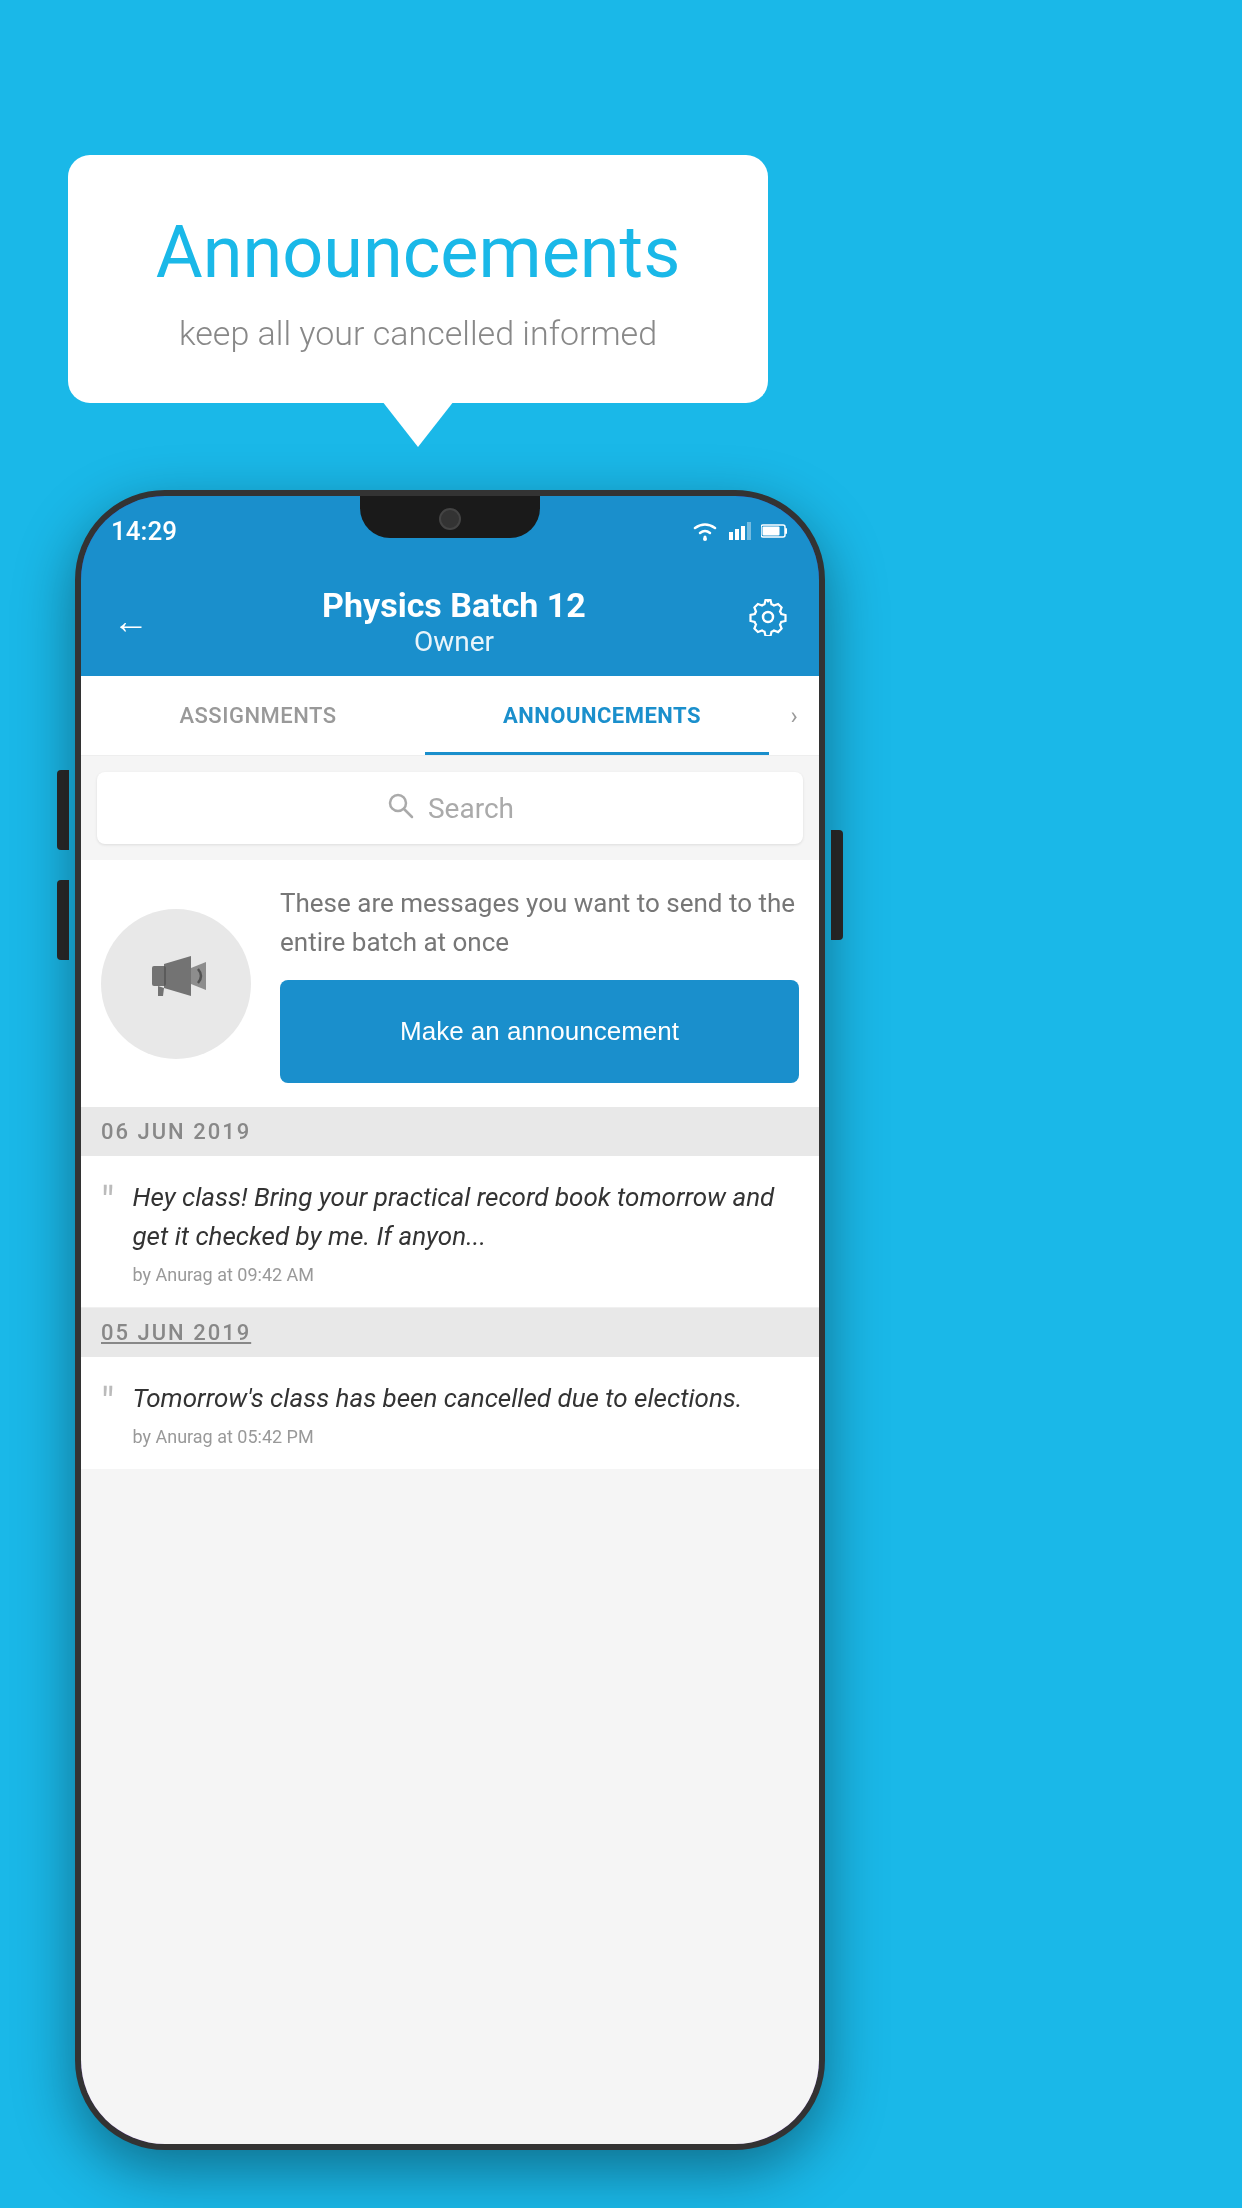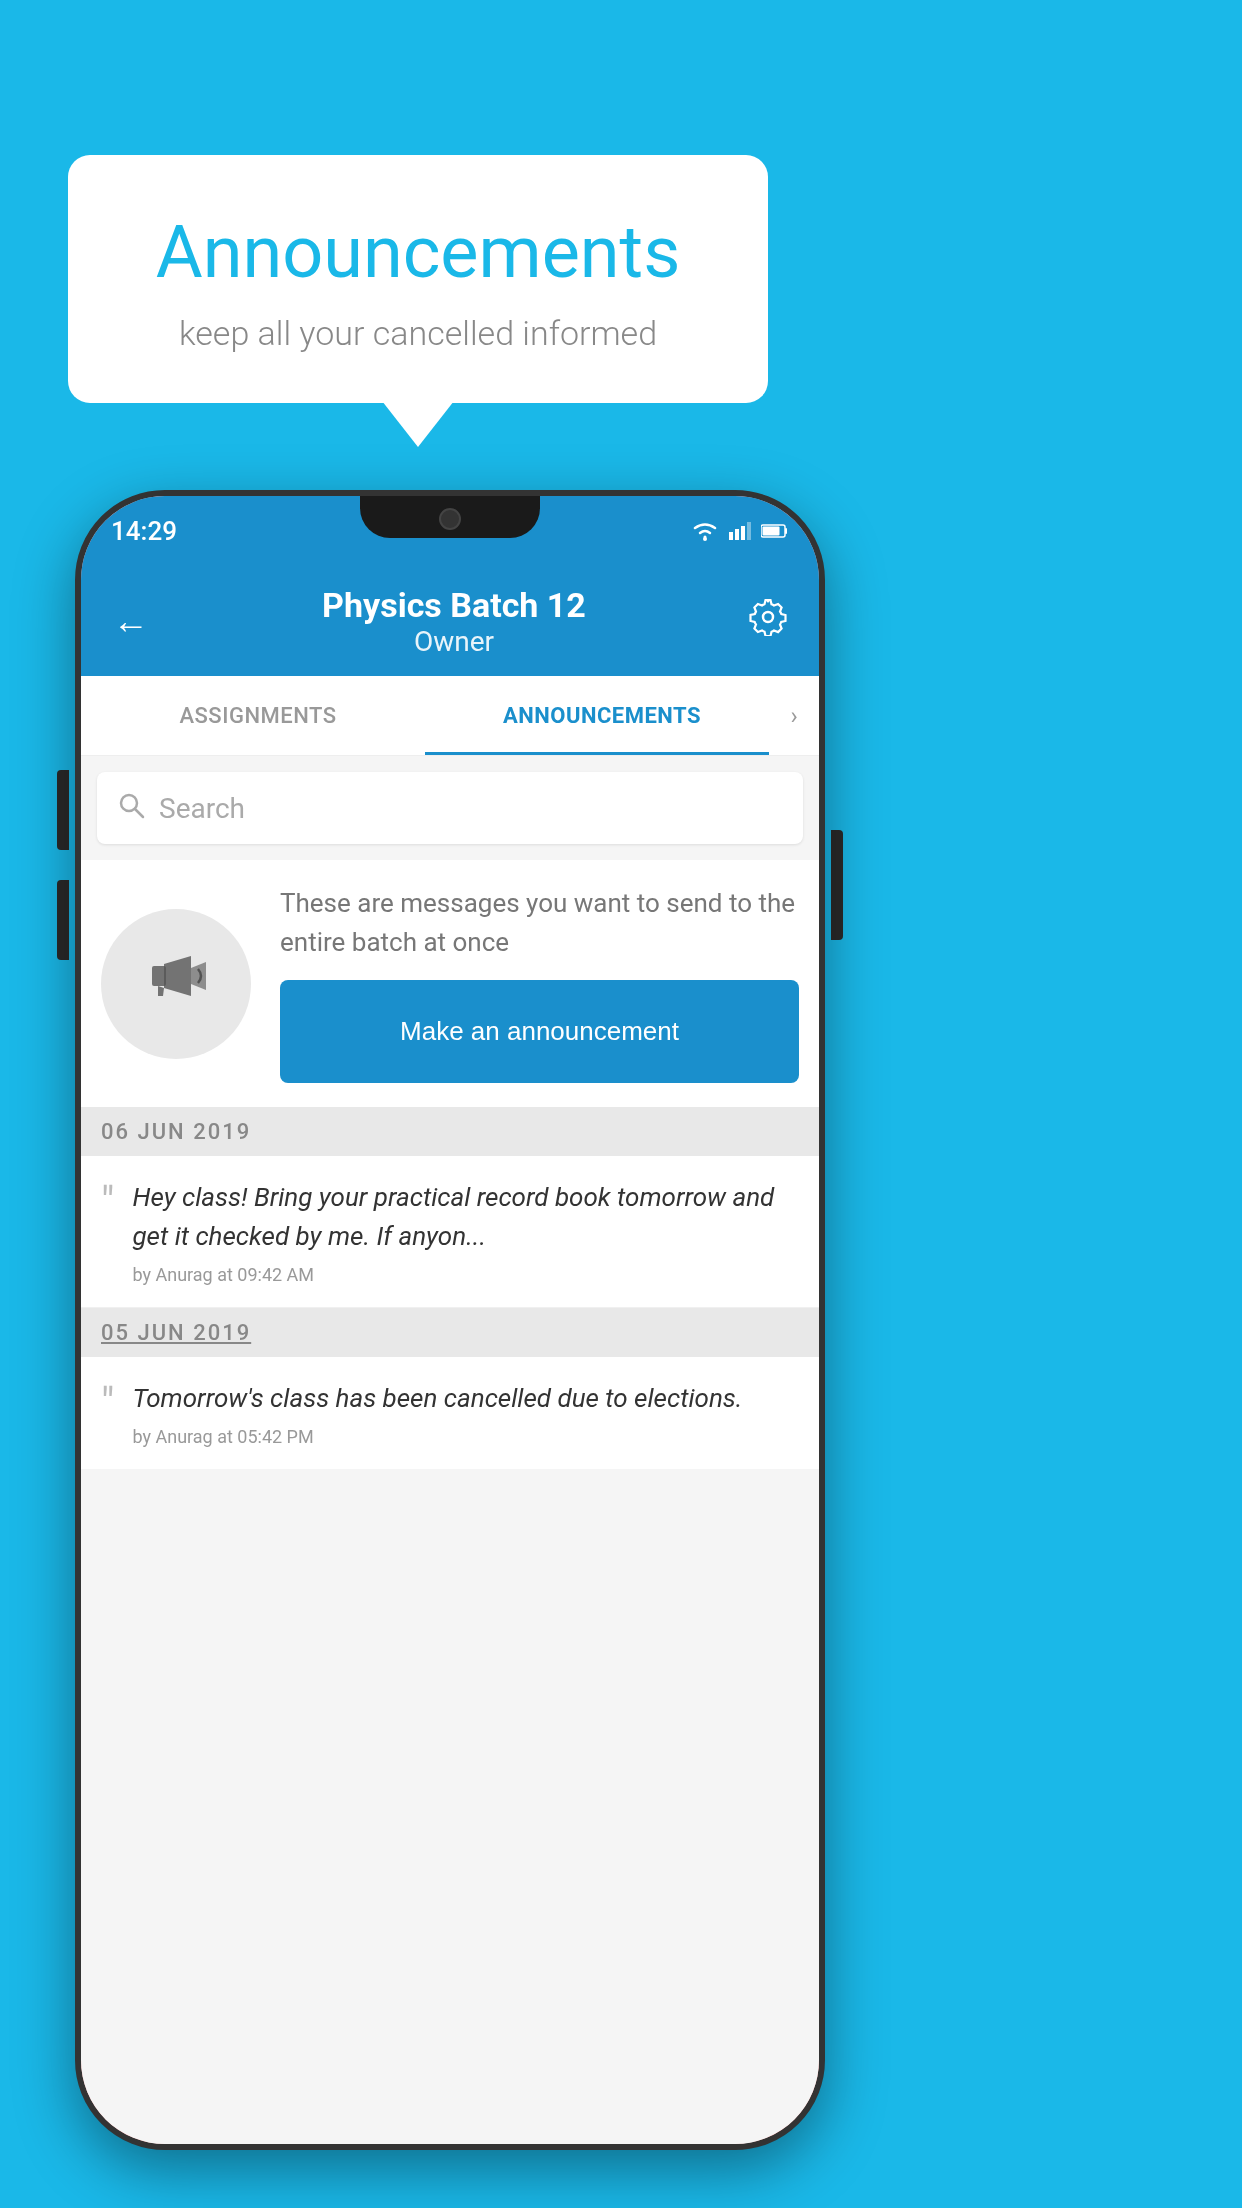--- a/index.html
+++ b/index.html
@@ -56,21 +56,21 @@
       height: 1680px;
     }
 
     
     .phone-frame {
       position: absolute;
       top: 0;
       left: 0;
       width: 750px;
       height: 1660px;
-      background: #fca5a5;
+      background: #4c1d95;
       border-radius: 90px;
       border: 6px solid #333;
       overflow: hidden;
       box-shadow: 0 20px 60px rgba(0,0,0,0.4);
     }
 
     
     .vol-btn-left {
       position: absolute;
       left: -18px;
@@ -249,20 +249,21 @@
     
     .search-bar {
       background: white;
       margin: 16px 16px;
       border-radius: 8px;
       display: flex;
       align-items: center;
       padding: 0 20px;
       height: 72px;
       box-shadow: 0 1px 3px rgba(0,0,0,0.1);
+      justify-content: center;
     }
     .search-icon {
       color: #aaa;
       font-size: 30px;
       margin-right: 14px;
     }
     .search-text {
       font-size: 28px;
       color: #aaa;
     }

